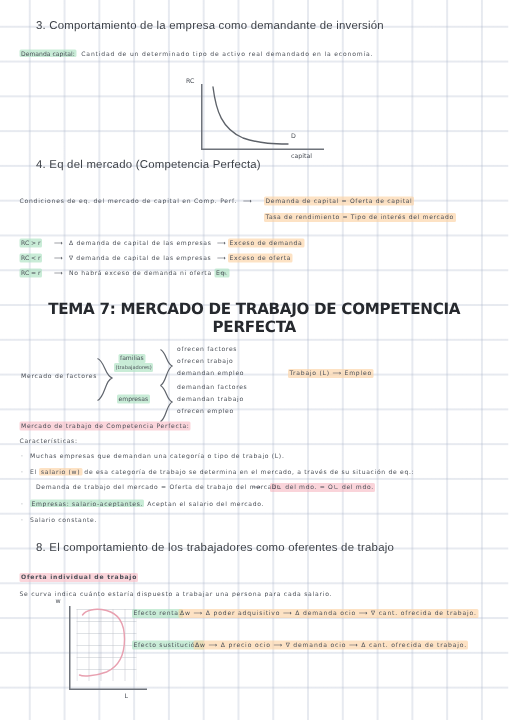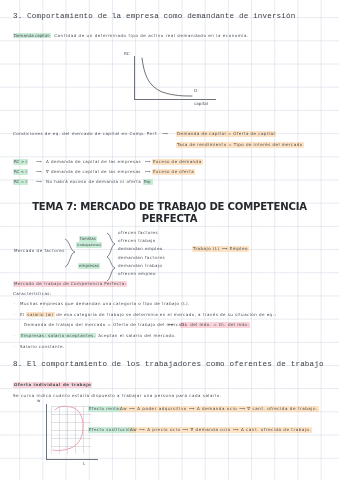--- a/index.html
+++ b/index.html
@@ -16,25 +16,26 @@
     background-color:#ffffff;
     background-image:
       linear-gradient(to right, rgba(175,185,205,.30) 1px, transparent 1px),
       linear-gradient(to bottom, rgba(175,185,205,.30) 1px, transparent 1px);
     background-size:23.2px 23.2px;
     background-position:-4px -6px;
   }
   
   .sec-head{
     position:absolute;
-    font-family:Liberation Mono, monospace;
+    font-family:Liberation Sans, sans-serif;
     font-size:7.6px;
     color:#3b3f45;
     letter-spacing:.15px;
     white-space:nowrap;
+    margin-left:11px;
   }
   
   .hw{
     position:absolute;
     font-family:"DejaVu Sans", sans-serif;
     font-size:4.05px;
     line-height:6px;
     color:#4a4f57;
     white-space:nowrap;
     transform-origin:left top;
@@ -96,20 +97,21 @@
     <div class="axis-v" style="left:12px;top:4px;height:44px;"></div>
     <div class="axis-h" style="left:12px;top:47px;width:82px;"></div>
     <div class="axlab" style="left:2px;top:-1px;">RC</div>
     <div class="axlab" style="left:72px;top:49px;">capital</div>
     <div class="axlab" style="left:72px;top:36px;">D</div>
     <svg class="curve" style="left:0;top:0;" width="96" height="50">
       <path d="M20,6 C22,22 26,34 40,40 C52,44 62,44 70,44" fill="none" stroke="#5d6269" stroke-width="0.9" stroke-linecap="round"></path>
     </svg>
   </div>
 
+  <div class="sec-head" style="left:13px;top:105px;">4. Eq del mercado (Competencia Perfecta)</div>
 
   <div class="hw blur" style="left:13px;top:131px;letter-spacing:.5px;">
     <span>Condiciones de eq. del mercado de capital en Comp. Perf.</span>
     <span style="padding:0 2px;">⟶</span>
   </div>
   <div class="hw blur hl-peach" style="left:176px;top:131px;letter-spacing:.45px;">Demanda de capital = Oferta de capital</div>
   <div class="hw blur hl-peach" style="left:176px;top:142px;letter-spacing:.45px;">Tasa de rendimiento = Tipo de interés del mercado</div>
 
   <div>
     <div class="hw blur hl-green" style="left:13px;top:159px;">RC &gt; r</div>

